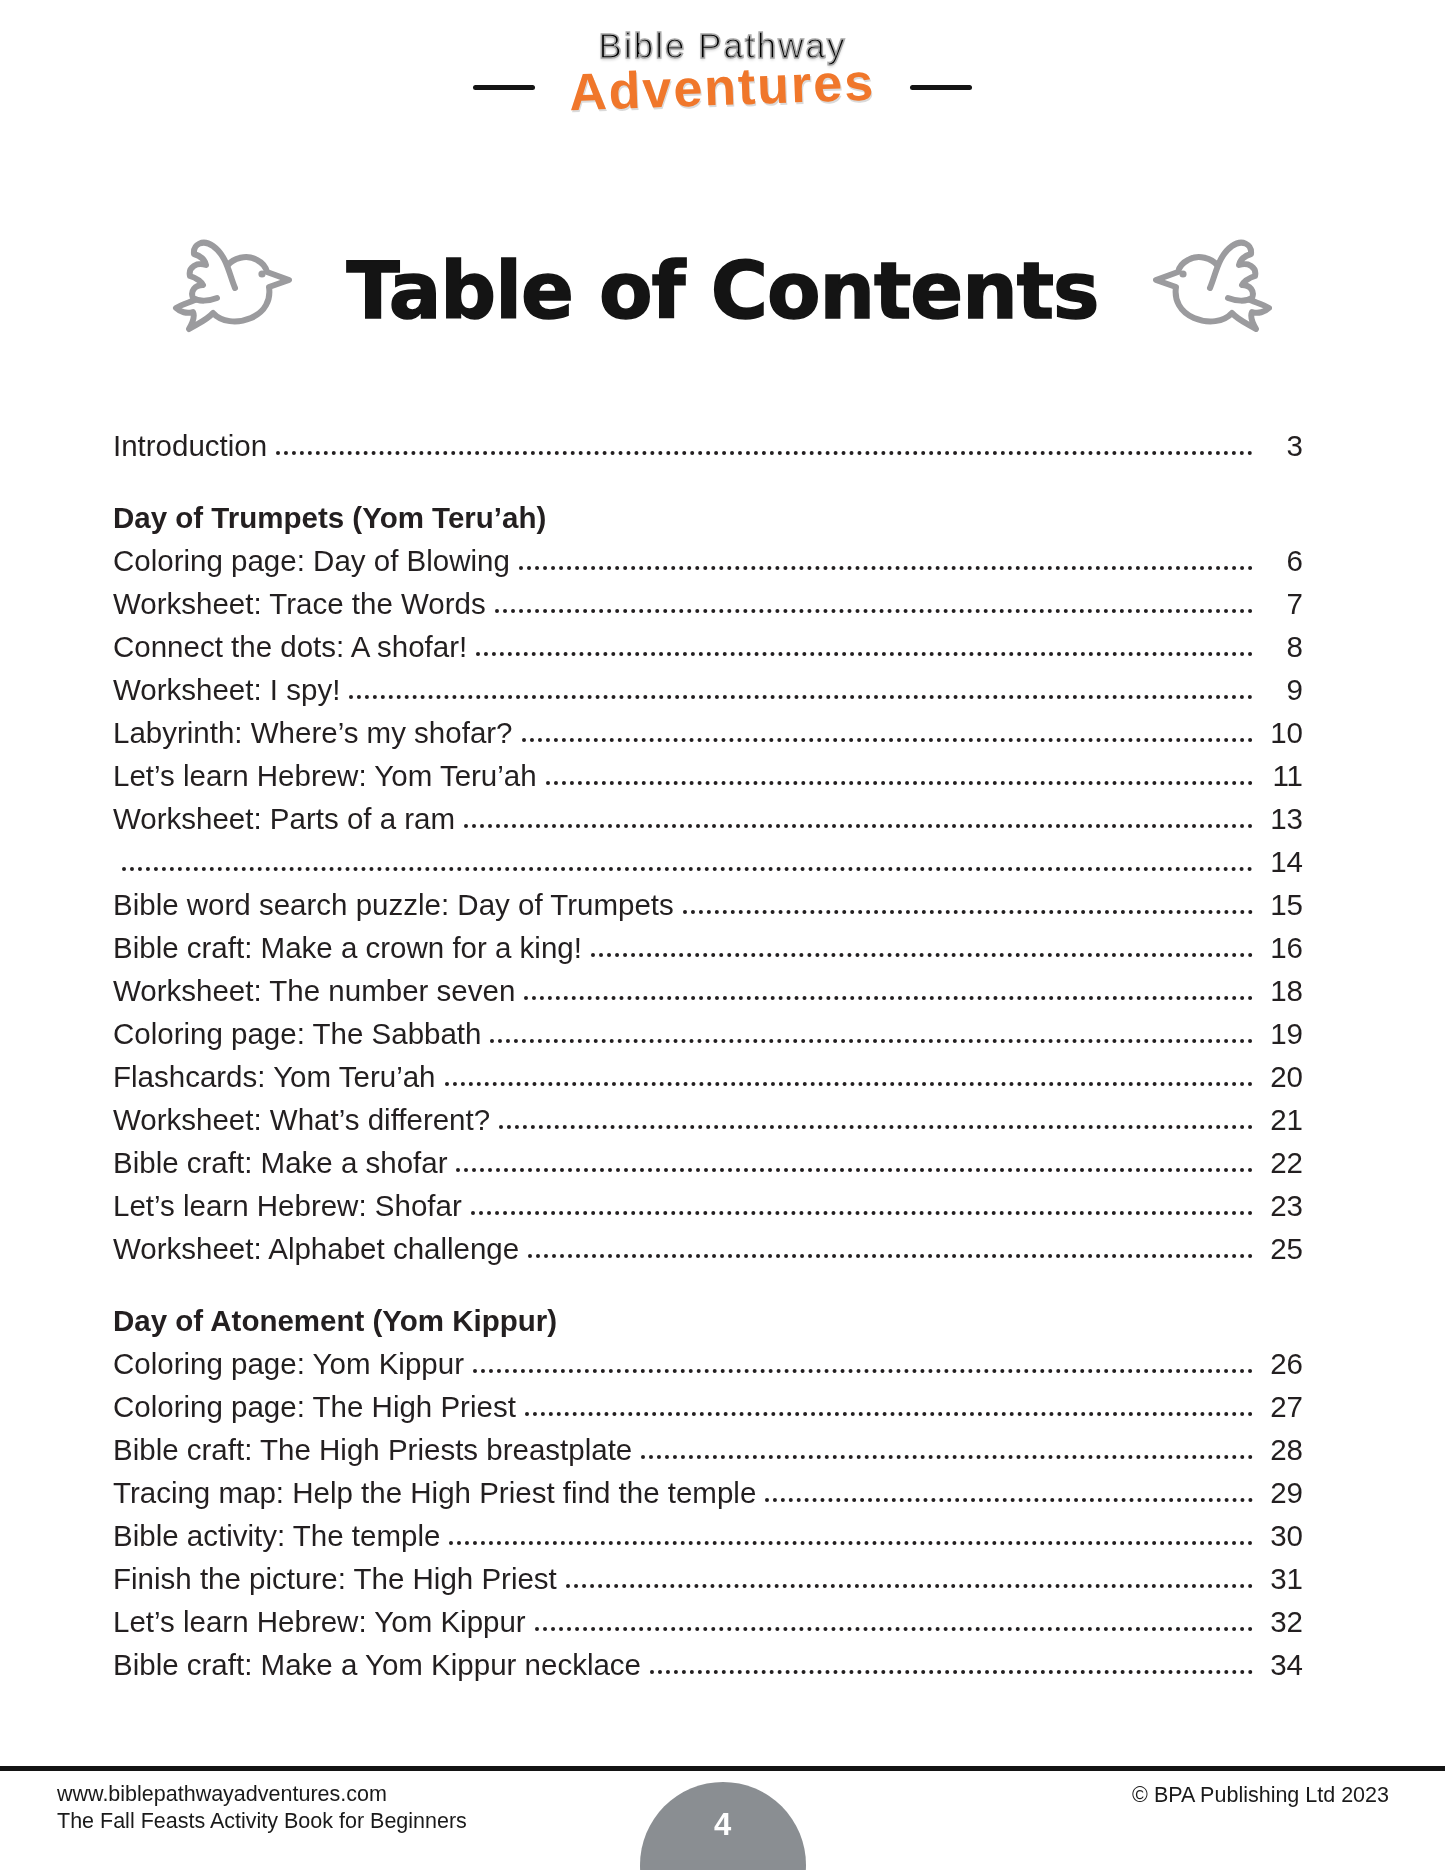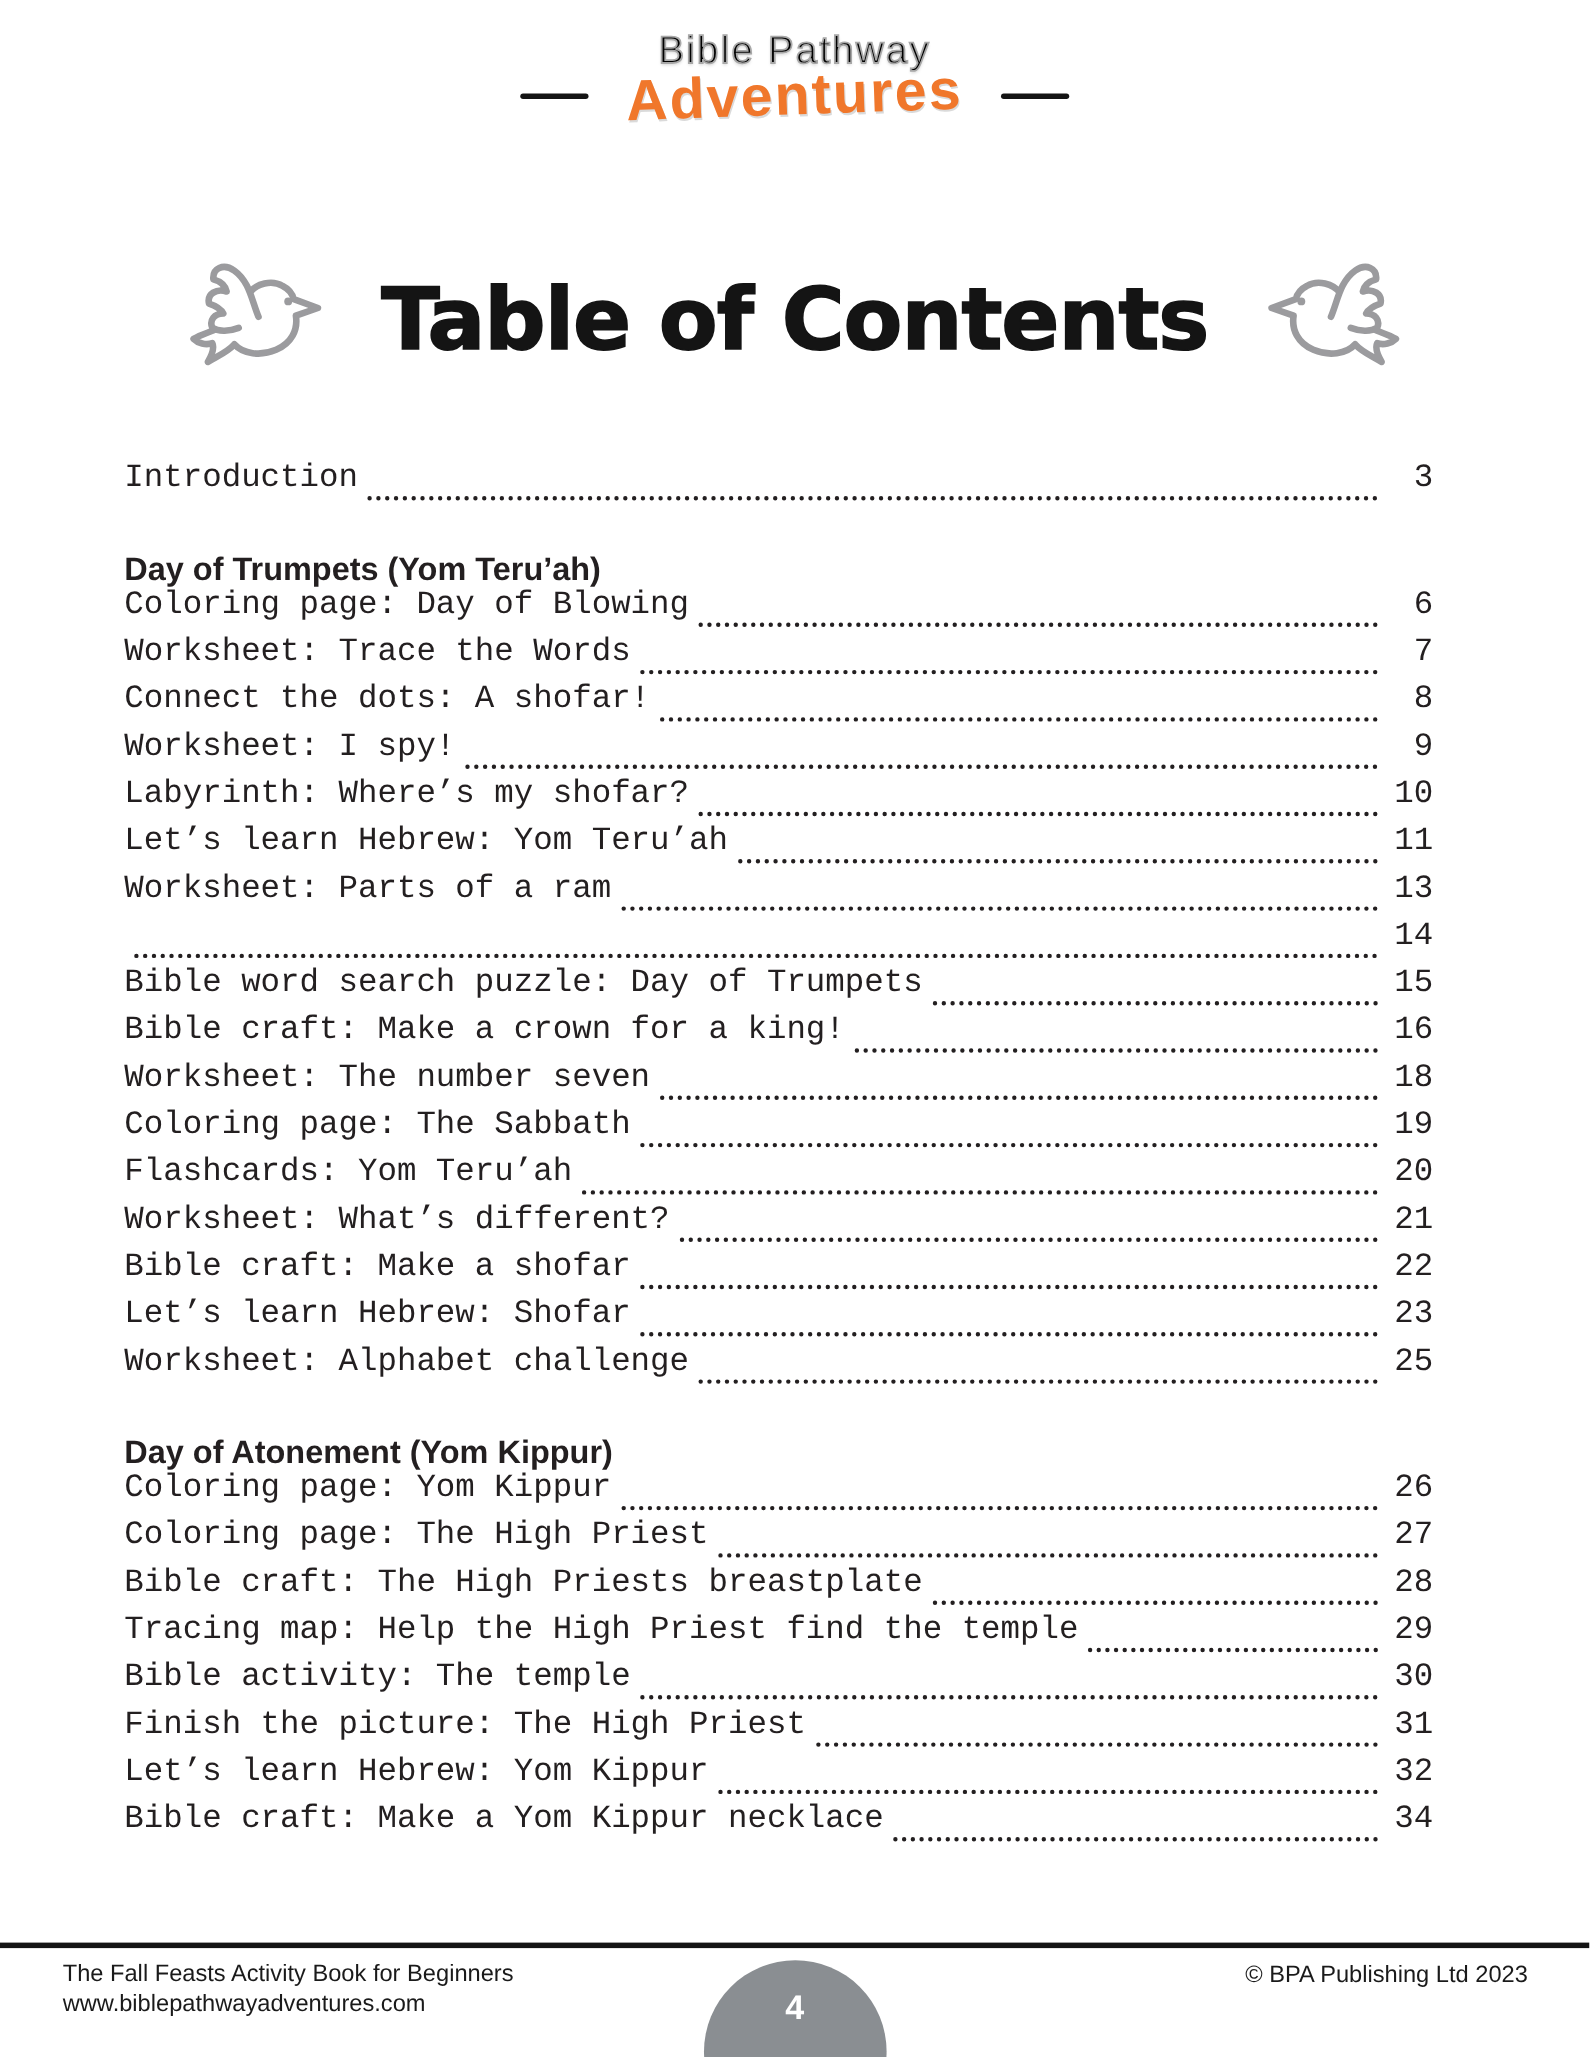--- a/index.html
+++ b/index.html
@@ -52,21 +52,21 @@
   }
   .dove { width:148px; height:120px; flex:0 0 auto; }
   .dove svg { display:block; width:100%; height:100%; }
   .dove.right { transform:scaleX(-1); }
 
   
   .toc {
     position:absolute; left:113px; right:142px; top:419px;
     font-size:29.5px;
   }
-  .toc-row { display:flex; height:43px;font-family:Liberation Mono, monospace; }
+  .toc-row { display:flex; align-items:flex-end; height:43px; }
   .toc-row .lbl { white-space:nowrap; line-height:1.05; }
   .toc-row .leader {
     flex:1;
     border-bottom:4.4px dotted #231f20;
     margin:0 2px 7px 9px;
     min-width:20px;
   }
   .toc-row .pg { min-width:48px; text-align:right; line-height:1.05; }
   .toc-heading {
     font-weight:bold; height:43px; margin-top:29px;
@@ -275,20 +275,20 @@
         <span class="lbl">Bible craft: Make a Yom Kippur necklace</span>
         <span class="leader"></span>
         <span class="pg">34</span>
       </div>
     </div>
 </section>
 
 <div class="footer-rule"></div>
 <footer>
   <div class="footer-left">
+    <div>www.biblepathwayadventures.com</div>
     <div>The Fall Feasts Activity Book for Beginners</div>
-    <div>www.biblepathwayadventures.com</div>
   </div>
   <div class="footer-right">© BPA Publishing Ltd 2023</div>
   <div class="page-badge">
     <span>4</span>
   </div>
 </footer>
 
 </body></html>

